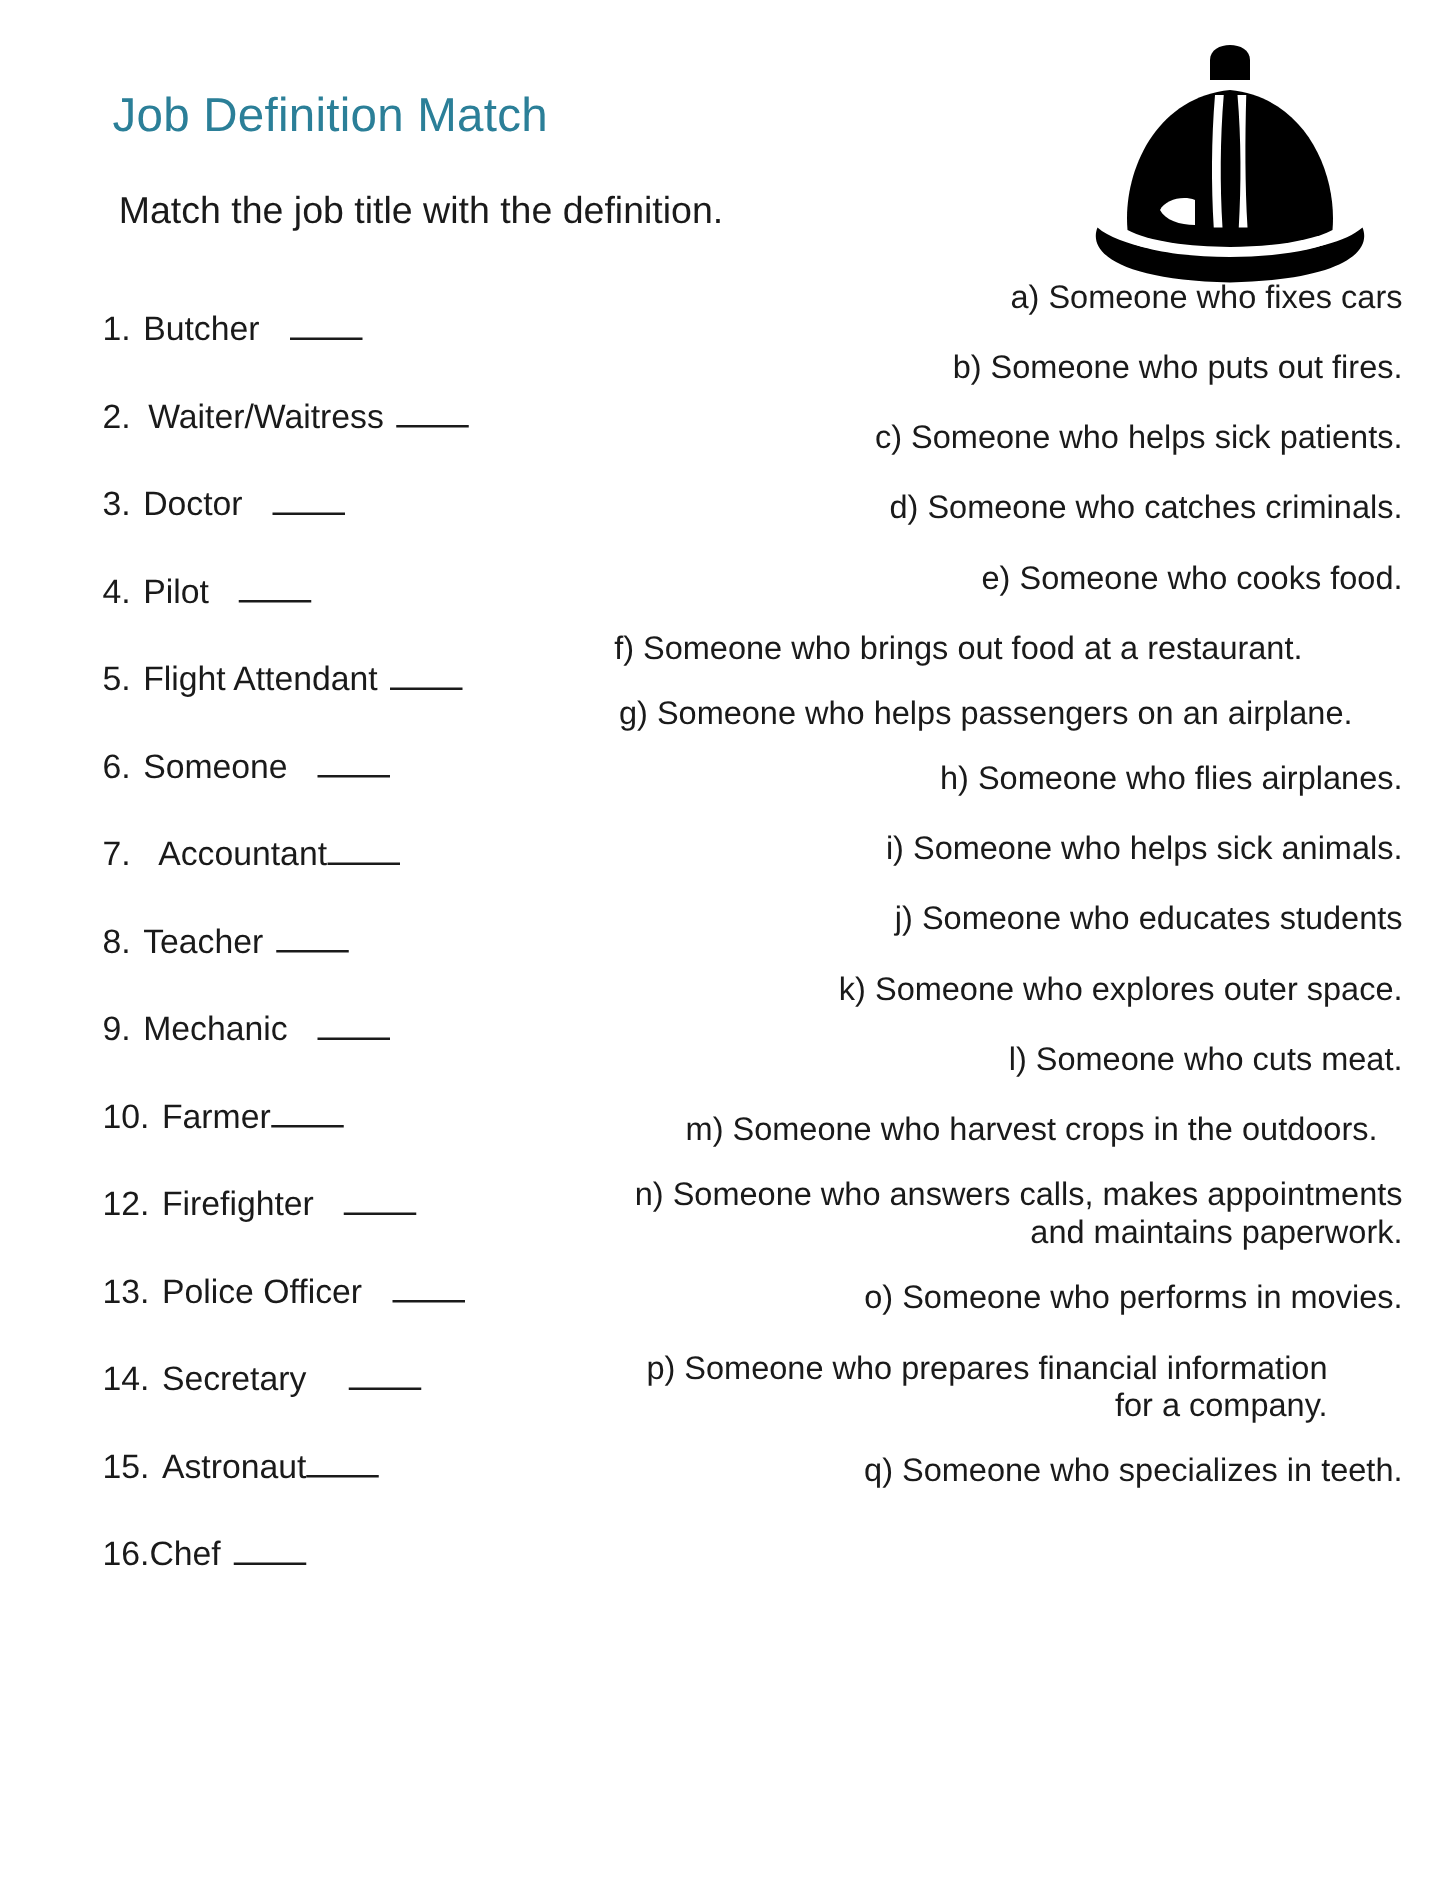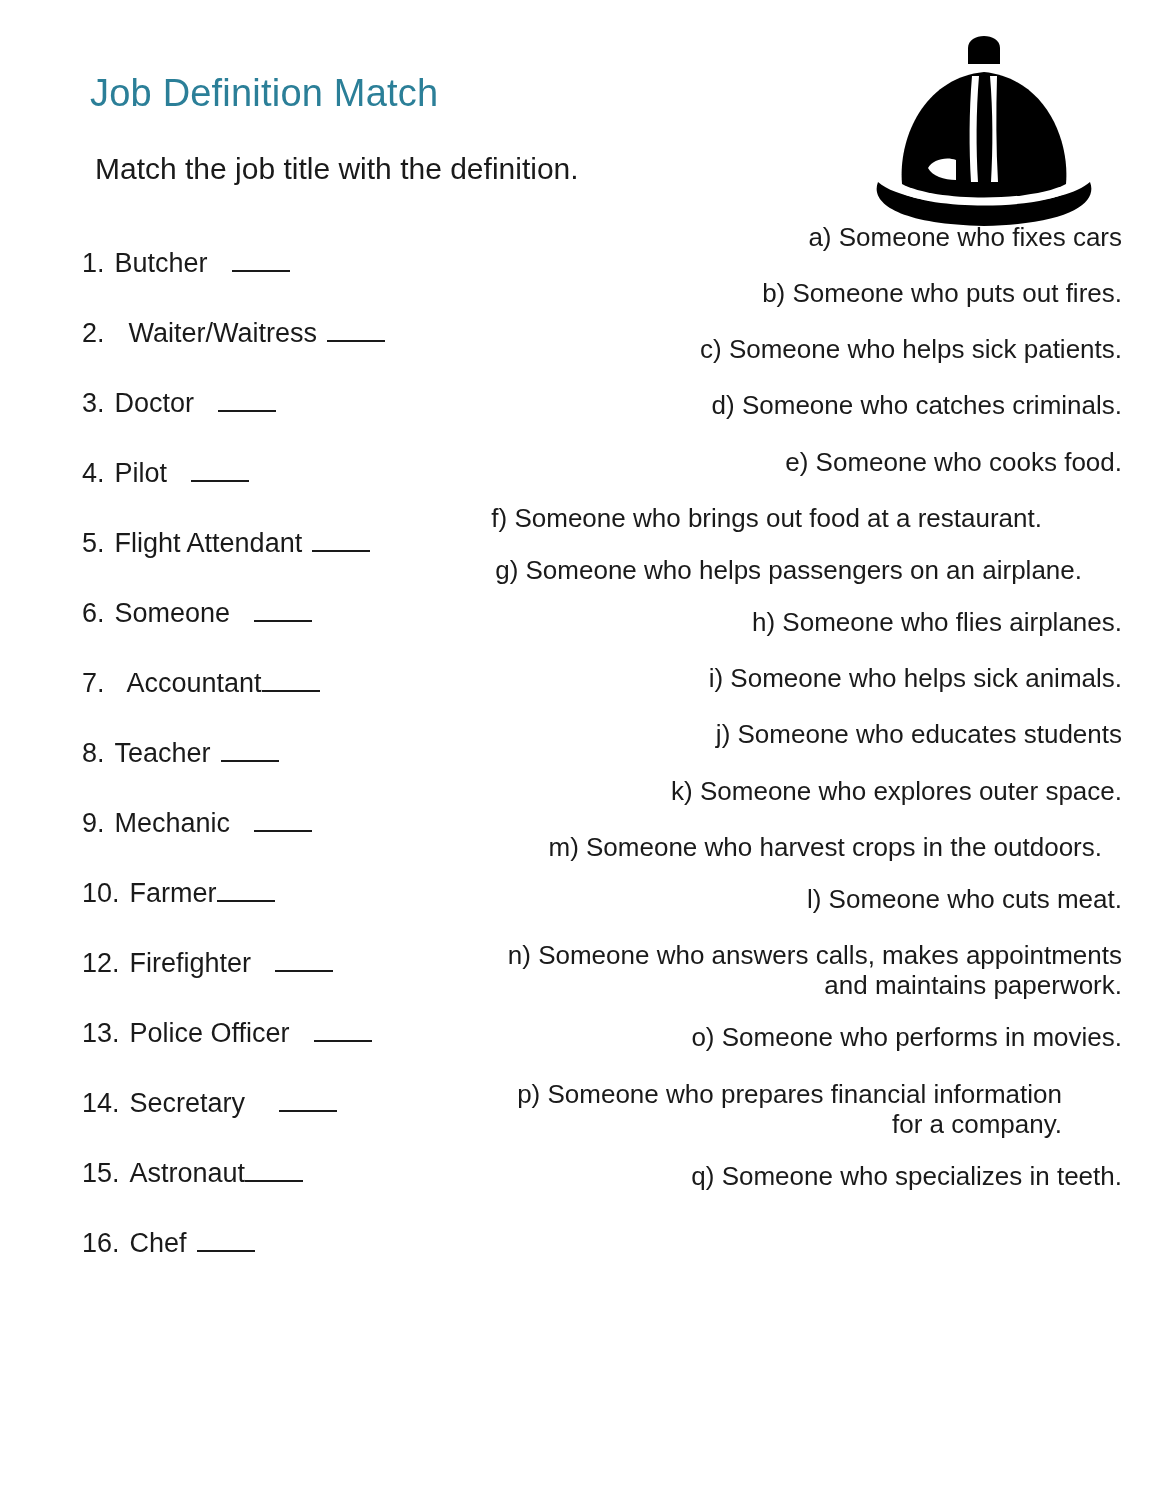--- a/index.html
+++ b/index.html
@@ -116,21 +116,21 @@
   </div>
 
   <div class="jobs">
     <div class="job-row">
       <span class="job-label">1.</span>
       <span class="job-label" style="margin-left:10px">Butcher</span>
       <span class="blank gap-2"></span>
     </div>
     <div class="job-row">
       <span class="job-label">2.</span>
-      <span class="job-label" style="margin-left:24px">Waiter/Waitress</span>
+      <span class="job-label" style="margin-left:14px">Waiter/Waitress</span>
       <span class="blank gap-1"></span>
     </div>
     <div class="job-row">
       <span class="job-label">3.</span>
       <span class="job-label" style="margin-left:10px">Doctor</span>
       <span class="blank gap-2"></span>
     </div>
     <div class="job-row">
       <span class="job-label">4.</span>
       <span class="job-label" style="margin-left:10px">Pilot</span>
@@ -181,38 +181,38 @@
       <span class="job-label" style="margin-left:10px">Secretary</span>
       <span class="blank gap-3"></span>
     </div>
     <div class="job-row">
       <span class="job-label">15.</span>
       <span class="job-label" style="margin-left:10px">Astronaut</span>
       <span class="blank gap-0" style="margin-left:0"></span>
     </div>
     <div class="job-row">
       <span class="job-label">16.</span>
-      <span class="job-label" style="margin-left:10px">Chef</span>
+      <span class="job-label" style="">Chef</span>
       <span class="blank gap-1"></span>
     </div>
   </div>
 
   <div class="defs">
     <div class="def-row">a) Someone who fixes cars</div>
     <div class="def-row">b) Someone who puts out fires.</div>
     <div class="def-row">c) Someone who helps sick patients.</div>
     <div class="def-row">d) Someone who catches criminals.</div>
     <div class="def-row">e) Someone who cooks food.</div>
     <div class="def-row two-line" style="width:560px">f) Someone who brings out food at a restaurant.</div>
     <div class="def-row two-line" style="width:600px">g) Someone who helps passengers on an airplane.</div>
     <div class="def-row">h) Someone who flies airplanes.</div>
     <div class="def-row">i) Someone who helps sick animals.</div>
     <div class="def-row">j) Someone who educates students</div>
     <div class="def-row">k) Someone who explores outer space.</div>
+    <div class="def-row">l) Someone who cuts meat.</div>
     <div class="def-row two-line" style="width:620px">m) Someone who harvest crops in the outdoors.</div>
-    <div class="def-row">l) Someone who cuts meat.</div>
     <div class="def-row two-line" style="width:640px">n) Someone who answers calls, makes appointments and maintains paperwork.</div>
     <div class="def-row">o) Someone who performs in movies.</div>
     <div class="def-row two-line" style="width:580px">p) Someone who prepares financial information for a company.</div>
     <div class="def-row">q) Someone who specializes in teeth.</div>
   </div>
 
 </div>
 
 </body></html>

